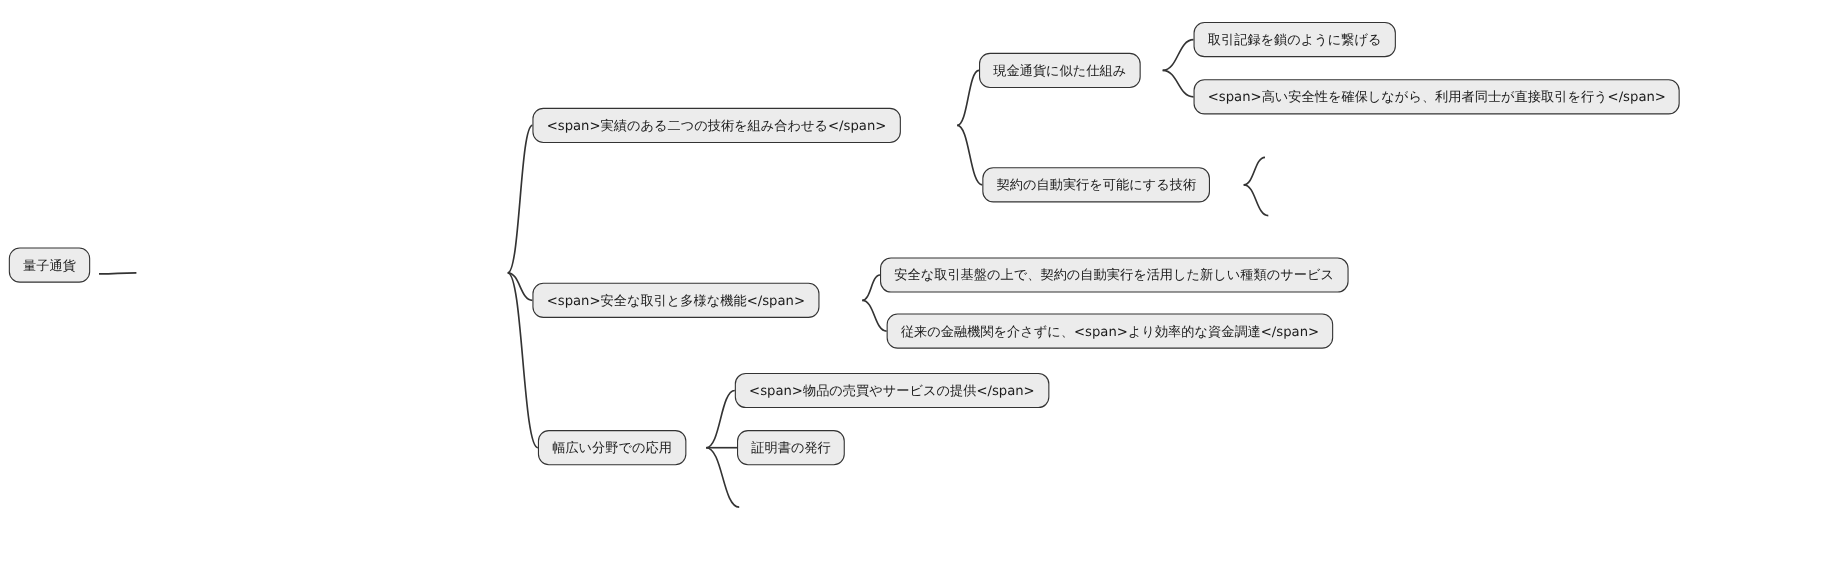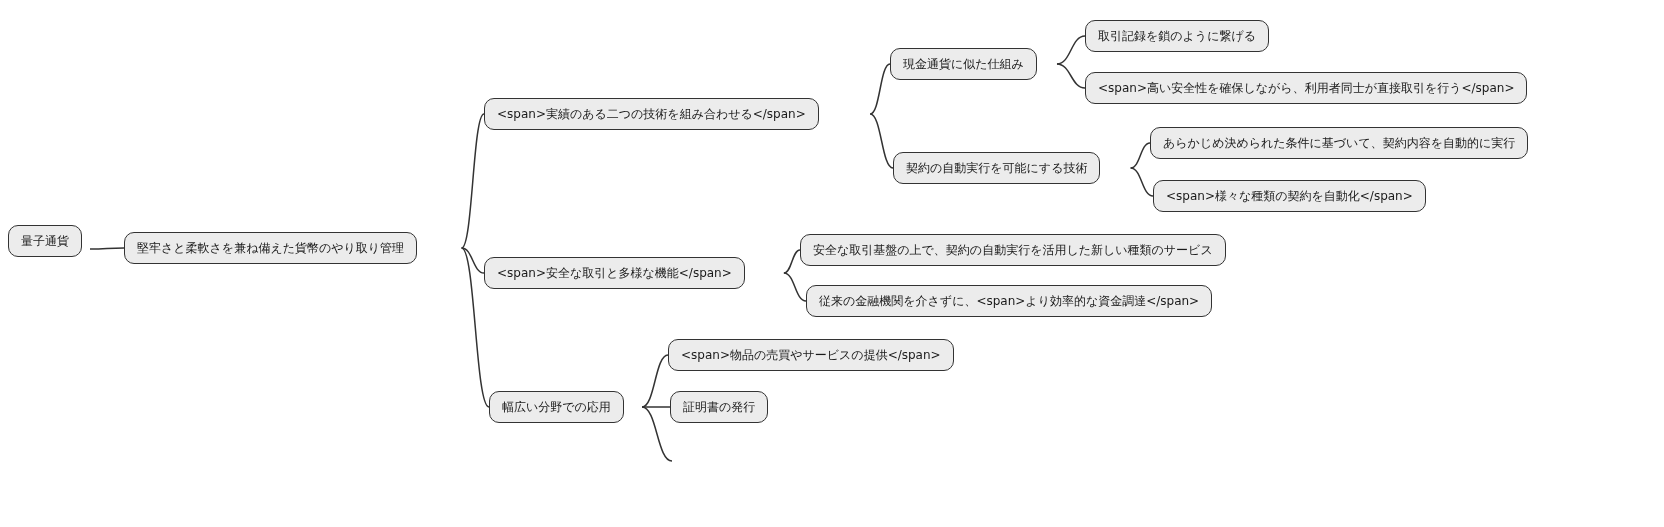--- a/index.html
+++ b/index.html
@@ -52,29 +52,26 @@
       <path d="M 461.609375 248 C 472.8046875 248, 472.8046875 273, 484 273" class="connector"></path>
       <path d="M 783.890625 273 C 791.9453125 273, 791.9453125 250, 800 250" class="connector"></path>
       <path d="M 783.890625 273 C 794.9453125 273, 794.9453125 301, 806 301" class="connector"></path>
       <path d="M 461.609375 248 C 475.3046875 248, 475.3046875 407, 489 407" class="connector"></path>
       <path d="M 641.984375 407 C 654.9921875 407, 654.9921875 355, 668 355" class="connector"></path>
       <path d="M 641.984375 407 C 655.9921875 407, 655.9921875 407, 670 407" class="connector"></path>
       <path d="M 641.984375 407 C 656.9921875 407, 656.9921875 461, 672 461" class="connector"></path>
     </svg>
 
   <div class="node" id="n-root" style="left:8px;top:225px">量子通貨</div>
-  <div class="node" id="n-summary" style="left:124px;top:232px">堅牢さと柔軟さを兼ね備えた貨幣のやり取り管理</div>
 
   <div class="node" id="n-tech-combo" style="left:484px;top:98px">&lt;span&gt;実績のある二つの技術を組み合わせる&lt;/span&gt;</div>
   <div class="node" id="n-cash-like" style="left:890px;top:48px">現金通貨に似た仕組み</div>
   <div class="node" id="n-chain-records" style="left:1085px;top:20px">取引記録を鎖のように繋げる</div>
   <div class="node" id="n-p2p-secure" style="left:1085px;top:72px">&lt;span&gt;高い安全性を確保しながら、利用者同士が直接取引を行う&lt;/span&gt;</div>
   <div class="node" id="n-auto-contract-tech" style="left:893px;top:152px">契約の自動実行を可能にする技術</div>
-  <div class="node" id="n-auto-execute" style="left:1150px;top:127px">あらかじめ決められた条件に基づいて、契約内容を自動的に実行</div>
-  <div class="node" id="n-contract-automation" style="left:1153px;top:180px">&lt;span&gt;様々な種類の契約を自動化&lt;/span&gt;</div>
 
   <div class="node" id="n-secure-features" style="left:484px;top:257px">&lt;span&gt;安全な取引と多様な機能&lt;/span&gt;</div>
   <div class="node" id="n-new-services" style="left:800px;top:234px">安全な取引基盤の上で、契約の自動実行を活用した新しい種類のサービス</div>
   <div class="node" id="n-fundraising" style="left:806px;top:285px">従来の金融機関を介さずに、&lt;span&gt;より効率的な資金調達&lt;/span&gt;</div>
 
   <div class="node" id="n-applications" style="left:489px;top:391px">幅広い分野での応用</div>
   <div class="node" id="n-goods-services" style="left:668px;top:339px">&lt;span&gt;物品の売買やサービスの提供&lt;/span&gt;</div>
   <div class="node" id="n-rights-transfer" style="left:670px;top:391px">証明書の発行</div>
 </div>
 

